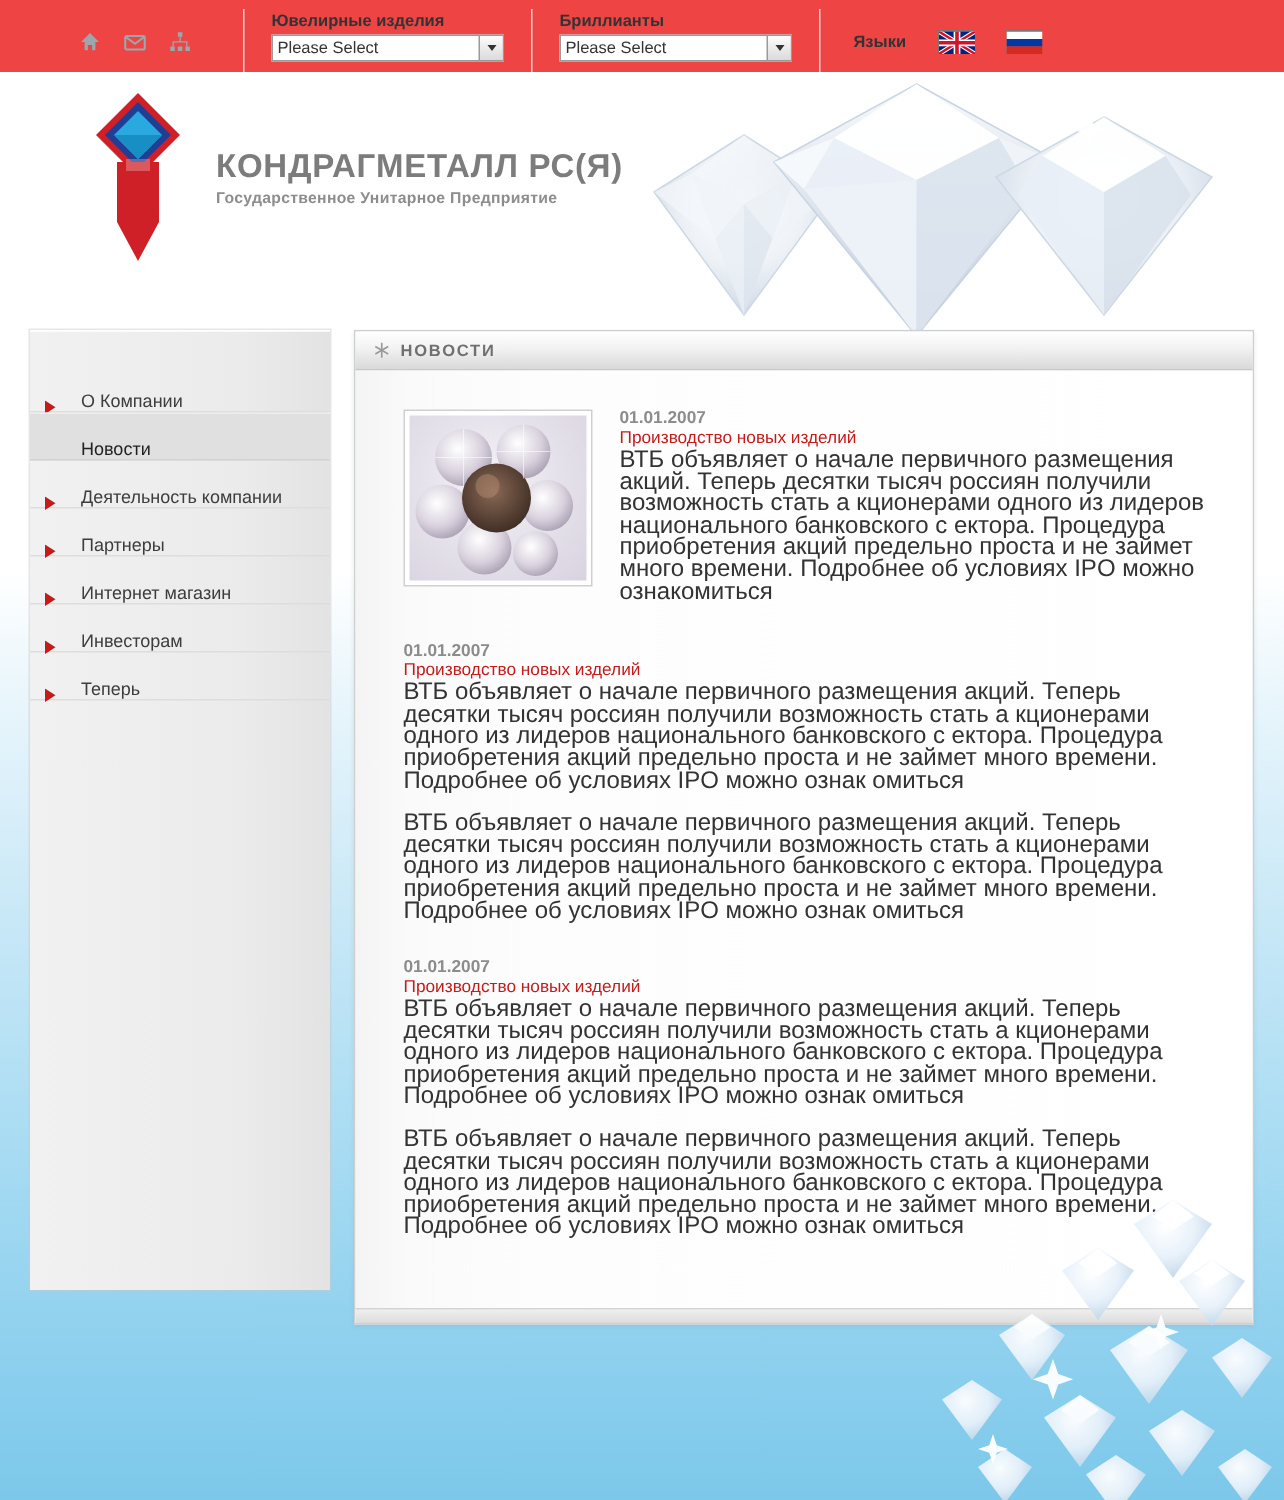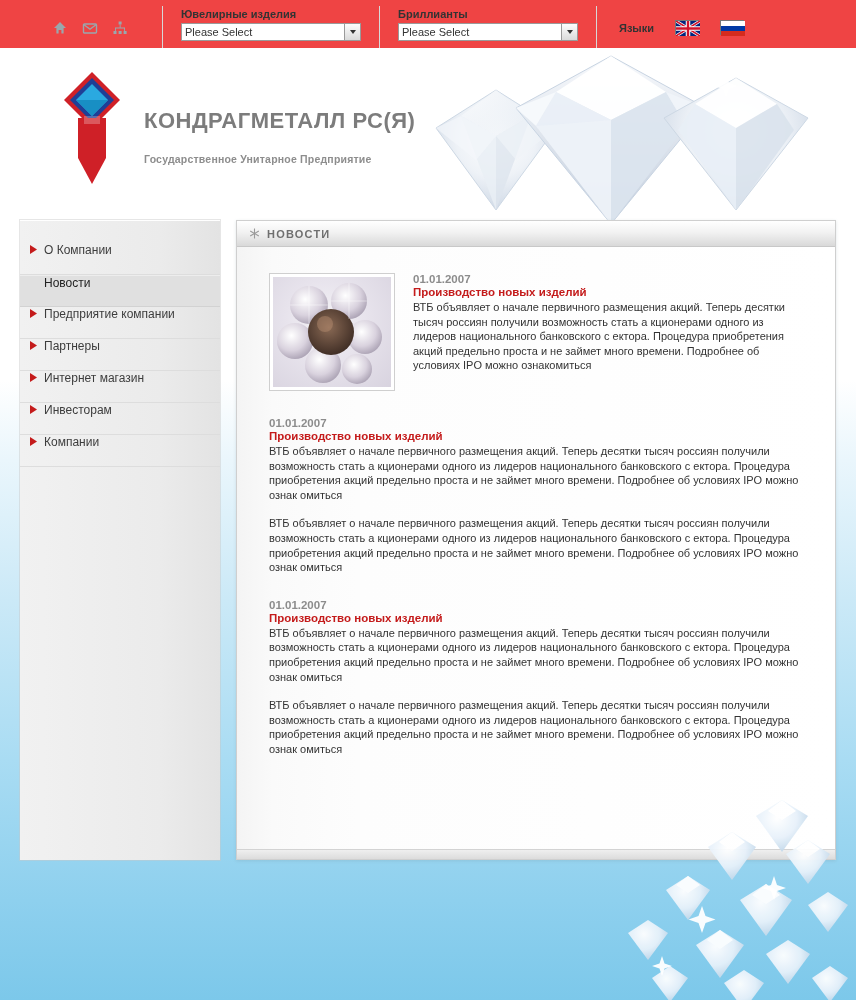--- a/index.html
+++ b/index.html
@@ -44,21 +44,21 @@
     min-width: 180px;
   }
   .selgroup .lbl {
     font-size: 11px;
     font-weight: bold;
     color: #333;
     margin-bottom: 3px;
     display: block;
   }
   .fakeselect {
-    width: 180px;
+    width: 155px;
     height: 18px;
     border: 1px solid #9a9a9a;
     background: #fff;
     font-size: 11px;
     color: #333;
     display: flex;
     align-items: center;
     padding-left: 3px;
     position: relative;
   }
@@ -112,41 +112,41 @@
     background: #fff;
   }
   .diamond-art {
     position: absolute;
     right: 40px; top: 2px;
     width: 420px; height: 170px;
     opacity: 1;
   }
   .logo-wrap {
     position: absolute;
-    left: 54px; top: 18px;
+    left: 54px; top: 8px;
     display: flex;
     align-items: flex-start;
   }
   .logo-mark { width: 76px; height: 122px; }
   .logo-text {
     margin-left: 14px;
     margin-top: 44px;
   }
   .logo-title {
     font-size: 22px;
     font-weight: bold;
     color: #7c7c7c;
     letter-spacing: .5px;
     line-height: 1;
   }
   .logo-sub {
     font-size: 10.5px;
     font-weight: bold;
     color: #8d8d8d;
-    margin-top: 21px;
+    margin-top: 4px;
     letter-spacing: .2px;
   }
 
   
   .content {
     position: relative;
     width: 856px;
     height: 660px;
     padding: 0 20px;
     display: flex;
@@ -161,23 +161,23 @@
     background: linear-gradient(to right, #f1f1f1 0%, #ebebeb 70%, #e3e3e3 100%);
     border-top: 1px solid #fff;
     min-height: 640px;
     padding-top: 22px;
     position: relative;
     box-shadow: 0 0 0 1px rgba(200,200,200,.45);
   }
   .menu-item {
     height: 32px;
     display: flex;
-    align-items: flex-start;
+    align-items: flex-end;
     border-bottom: 1px solid #dddddd;
-    padding-left: 24px;
+    padding-left: 34px;
     font-size: 12px;
     color: #3d3d3d;
     position: relative;
     cursor: pointer;
   }
   .menu-item .bullet {
     position: absolute;
     left: 9px;
     width: 9px; height: 9px;
   }
@@ -241,25 +241,25 @@
   }
   .news-date {
     font-size: 11.5px;
     color: #8c8c8c;
     font-weight: bold;
     margin-bottom: 1px;
   }
   .news-title {
     font-size: 11.5px;
     color: #c41b1b;
-    font-weight: bold;
+    font-weight: normal;
     margin-bottom: 2px;
   }
   .news-text {
-    font-size: 11px;
+    font-size: 16px;
     color: #333;
     line-height: 14.6px;
   }
   .news-block { margin-bottom: 24px; }
   .news-block p { margin: 0 0 14px 0; }
   .news-block p:last-child { margin-bottom: 0; }
 
   
   .bottom-art {
     position: absolute;
@@ -424,21 +424,21 @@
       <span class="mlabel">О Компании</span>
     </div>
     <div class="menu-item active">
 
       <span class="mlabel">Новости</span>
     </div>
     <div class="menu-item">
       <span class="bullet"><svg width="9" height="9" viewBox="0 0 9 9">
             <polygon points="1,0 8,4.5 1,9" fill="#c41b1b"></polygon>
           </svg></span>
-      <span class="mlabel">Предприятие компании</span>
+      <span class="mlabel">Деятельность компании</span>
     </div>
     <div class="menu-item">
       <span class="bullet"><svg width="9" height="9" viewBox="0 0 9 9">
             <polygon points="1,0 8,4.5 1,9" fill="#c41b1b"></polygon>
           </svg></span>
       <span class="mlabel">Партнеры</span>
     </div>
     <div class="menu-item">
       <span class="bullet"><svg width="9" height="9" viewBox="0 0 9 9">
             <polygon points="1,0 8,4.5 1,9" fill="#c41b1b"></polygon>
@@ -448,21 +448,21 @@
     <div class="menu-item">
       <span class="bullet"><svg width="9" height="9" viewBox="0 0 9 9">
             <polygon points="1,0 8,4.5 1,9" fill="#c41b1b"></polygon>
           </svg></span>
       <span class="mlabel">Инвесторам</span>
     </div>
     <div class="menu-item">
       <span class="bullet"><svg width="9" height="9" viewBox="0 0 9 9">
             <polygon points="1,0 8,4.5 1,9" fill="#c41b1b"></polygon>
           </svg></span>
-      <span class="mlabel">Компании</span>
+      <span class="mlabel">Теперь</span>
     </div>
   </nav>
 
   <section class="panel">
     <div class="panel-head">
       <span class="snow">
         <svg width="11" height="11" viewBox="0 0 11 11">
             <g stroke="#9a9a9a" stroke-width="1.1">
               <path d="M5.5 0.5 V10.5"></path>
               <path d="M1.2 3 L9.8 8"></path>

